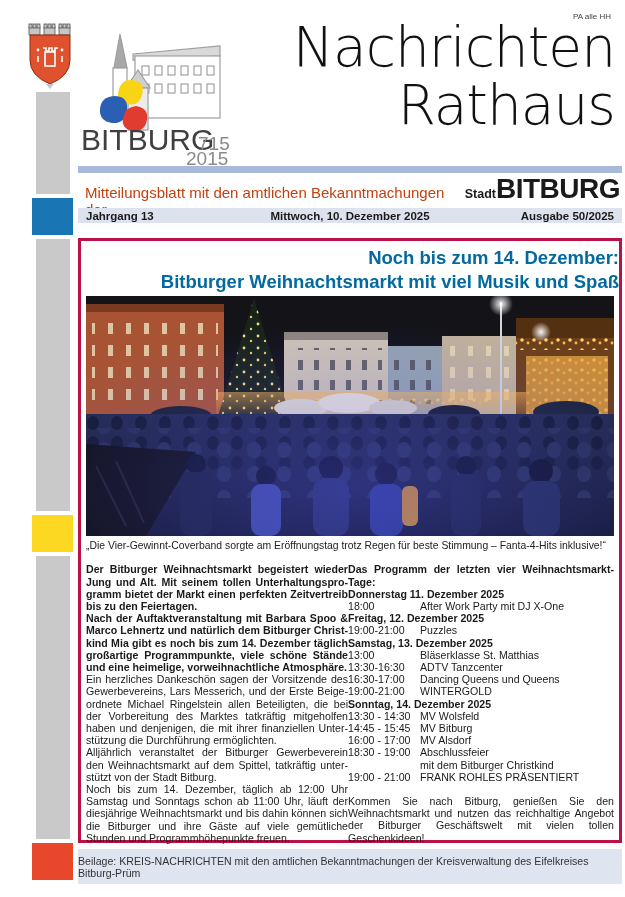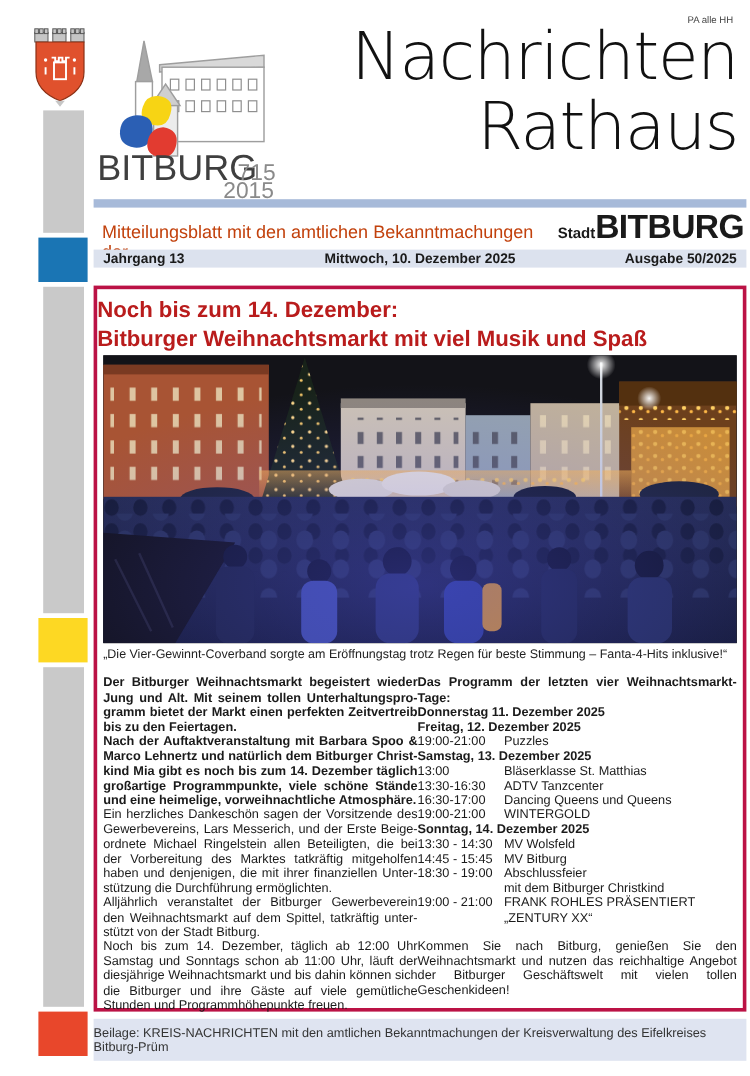--- a/index.html
+++ b/index.html
@@ -41,21 +41,21 @@
   .subtitle-text{font-size:15px;color:#c2410c;}
   .subtitle-stadt{font-size:12.5px;font-weight:bold;margin-left:3px;}
   .subtitle-city{font-size:28px;font-weight:bold;letter-spacing:-0.5px;margin-left:auto;line-height:1;}
 
   .issue-bar{position:absolute;left:78px;top:208px;width:544px;height:15px;background:var(--issue-bar-bg);
     display:grid;grid-template-columns:1fr auto 1fr;align-items:center;font-size:11.5px;font-weight:bold;padding:0 8px;}
   .issue-bar .right{text-align:right;}
   .issue-bar .center{text-align:right;}
 
   .article-box{position:absolute;left:78px;top:238px;width:544px;height:605px;border:3px solid var(--box-border);background:#fff;}
-  .headline{padding-top:5px;text-align:left;font-size:18.5px;font-weight:bold;line-height:1.28;color:#b91c1c;}
+  .headline{padding-top:5px;text-align:right;font-size:18.5px;font-weight:bold;line-height:1.28;color:#0369a1;}
 
   .photo{margin:3px auto 0;width:528px;height:240px;position:relative;background:#131318;overflow:hidden;}
   .photo svg{display:block;width:100%;height:100%;}
 
   .caption{margin:4px 5px 12px;font-size:10.4px;color:#222;}
 
   .columns{display:flex;margin:7px 5px 0;font-size:10.6px;line-height:12.2px;}
   .col-left{width:262px;flex-shrink:0;text-align:justify;}
   .col-right{flex:1;}
   .col-left p{margin:0;}
@@ -281,20 +281,24 @@
         <p class="b">Der Bitburger Weihnachtsmarkt begeistert wieder Jung und Alt. Mit seinem tollen Unterhaltungspro­gramm bietet der Markt einen perfekten Zeitver­treib bis zu den Feiertagen.</p>
         <p class="b">Nach der Auftaktveranstaltung mit Barbara Spoo &amp; Marco Lehnertz und natürlich dem Bitburger Christ­kind Mia gibt es noch bis zum 14. Dezember täglich großartige Programmpunkte, viele schöne Stände und eine heimelige, vorweihnachtliche Atmosphäre.</p>
         <p class="">Ein herzliches Dankeschön sagen der Vorsitzende des Gewerbevereins, Lars Messerich, und der Erste Beige­ordnete Michael Ringelstein allen Beteiligten, die bei der Vorbereitung des Marktes tatkräftig mitgeholfen haben und denjenigen, die mit ihrer finanziellen Unter­stützung die Durchführung ermöglichten.</p>
         <p class="">Alljährlich veranstaltet der Bitburger Gewerbeverein den Weihnachtsmarkt auf dem Spittel, tatkräftig unter­stützt von der Stadt Bitburg.</p>
         <p class="">Noch bis zum 14. Dezember, täglich ab 12:00 Uhr Samstag und Sonntags schon ab 11:00 Uhr, läuft der diesjährige Weihnachtsmarkt und bis dahin können sich die Bit­burger und ihre Gäste auf viele gemütliche Stunden und Programmhöhepunkte freuen.</p>
       </div>
     <div class="col-right">
       <div class="program-title">Das Programm der letzten vier Weihnachtsmarkt-Tage:</div>
       <div>
           <div class="day-heading">Donnerstag 11. Dezember 2025</div>
+          <div class="event-row">
+            <span class="event-time">18:00</span>
+            <span class="event-name">After Work Party mit DJ X-One</span>
+          </div>
           <div class="day-heading">Freitag, 12. Dezember 2025</div>
           <div class="event-row">
             <span class="event-time">19:00-21:00</span>
             <span class="event-name">Puzzles</span>
           </div>
           <div class="day-heading">Samstag, 13. Dezember 2025</div>
           <div class="event-row">
             <span class="event-time">13:00</span>
             <span class="event-name">Bläserklasse St. Matthias</span>
           </div>
@@ -313,34 +317,34 @@
           <div class="day-heading">Sonntag, 14. Dezember 2025</div>
           <div class="event-row">
             <span class="event-time">13:30 - 14:30</span>
             <span class="event-name">MV Wolsfeld</span>
           </div>
           <div class="event-row">
             <span class="event-time">14:45 - 15:45</span>
             <span class="event-name">MV Bitburg</span>
           </div>
           <div class="event-row">
+            <span class="event-time">16:00 - 17:00</span>
+            <span class="event-name">MV Alsdorf</span>
+          </div>
+          <div class="event-row">
             <span class="event-time">18:30 - 19:00</span>
             <span class="event-name">Abschlussfeier</span>
           </div>
           <div class="event-row">
             <span class="event-time"></span>
             <span class="event-name">mit dem Bitburger Christkind</span>
           </div>
           <div class="event-row">
             <span class="event-time">19:00 - 21:00</span>
             <span class="event-name">FRANK ROHLES PRÄSENTIERT</span>
-          </div>
-          <div class="event-row">
-            <span class="event-time"></span>
-            <span class="event-name">„ZENTURY XX“</span>
           </div>
         </div>
       <div class="closing">Kommen Sie nach Bitburg, genießen Sie den Weihnachts­markt und nutzen das reichhaltige Angebot der Bitburger Geschäftswelt mit vielen tollen Geschenkideen!</div>
     </div>
   </div>
 </div>
 
 <div class="footer-strip">
   <span>Beilage: KREIS-NACHRICHTEN mit den amtlichen Bekanntmachungen der Kreisverwaltung des Eifelkreises Bitburg-Prüm</span>
 </div>

